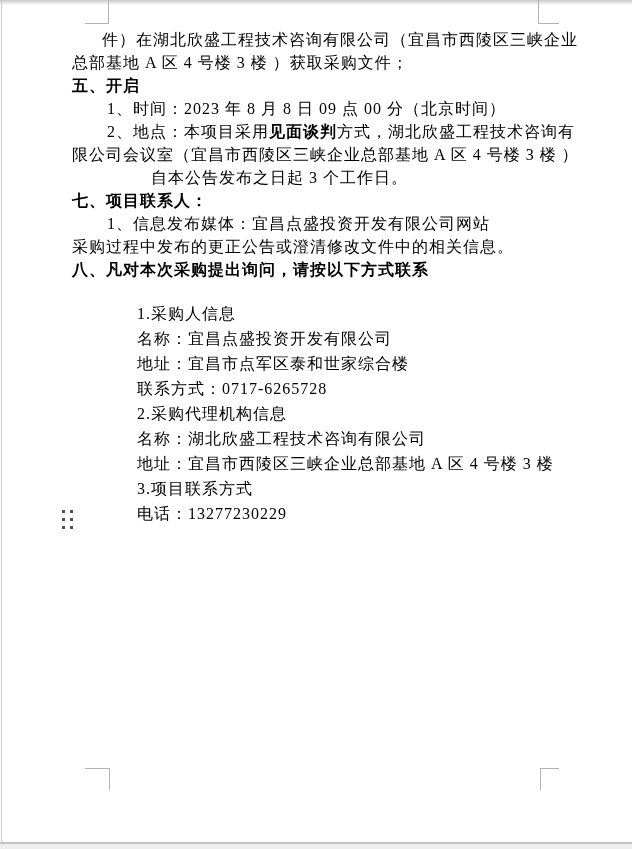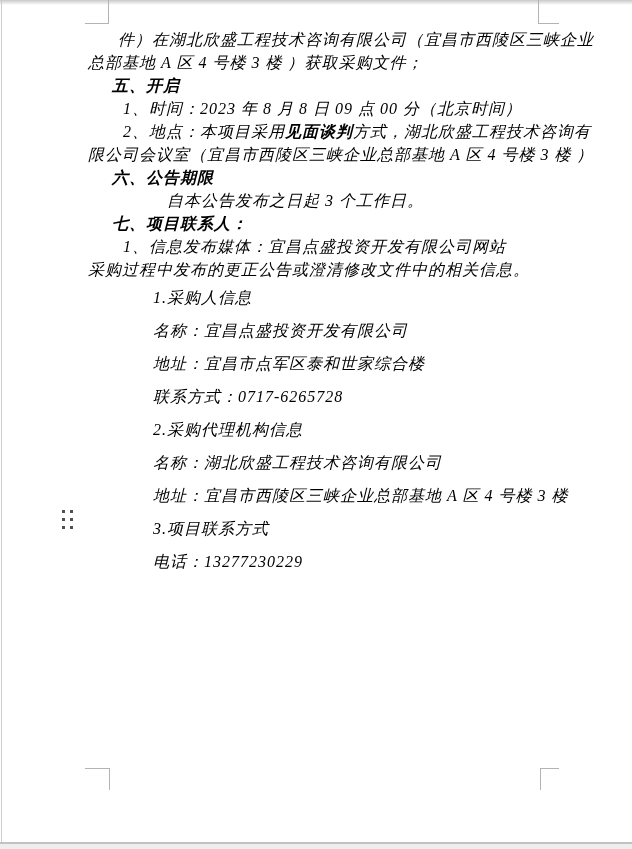--- a/index.html
+++ b/index.html
@@ -18,28 +18,28 @@
   .crop{position:absolute;border:0 solid #b3b3b3;}
   .crop-tl{left:85px;top:0;width:23px;height:23px;border-right-width:1px;border-bottom-width:1px;}
   .crop-tr{left:538px;top:0;width:20px;height:23px;border-left-width:1px;border-bottom-width:1px;}
   .crop-bl{left:85px;top:768px;width:24px;height:21px;border-right-width:1px;border-top-width:1px;}
   .crop-br{left:540px;top:768px;width:18px;height:21px;border-left-width:1px;border-top-width:1px;}
   
   .handle{position:absolute;left:62px;top:510px;width:11px;height:20px;
     display:grid;grid-template-columns:3px 3px;grid-auto-rows:3px;column-gap:5px;row-gap:5px;cursor:move;}
   .handle i{display:block;width:3px;height:3px;background:#4f4f4f;}
   
-  .content{position:absolute;left:88px;top:28px;width:474px;font-style:italic;}
+  .content{position:absolute;left:72px;top:28px;width:474px;}
   .ln{margin:0;font-size:16px;line-height:23px;letter-spacing:1px;white-space:nowrap;}
-  .bold{font-weight:bold;margin-left:24px;}
+  .bold{font-weight:bold;}
   .ind30{padding-left:30px;}
   .ind35{padding-left:35px;}
   .ind79{padding-left:79px;}
-  .contact{line-height:25px;padding-left:65px;margin-top:8px;}
-  .gap-top{margin-top:4px;}
+  .contact{line-height:25px;padding-left:65px;}
+  .gap-top{margin-top:20px;}
 </style>
 </head>
 <body>
 
 <div class="top-shadow"></div>
 <div class="left-edge"></div>
 
 <div class="crop crop-tl"></div>
 <div class="crop crop-tr"></div>
 <div class="crop crop-bl"></div>
@@ -54,25 +54,25 @@
     <i></i>
 </div>
 
 <div class="content">
   <p class="ln ind30">件）在湖北欣盛工程技术咨询有限公司（宜昌市西陵区三峡企业</p>
   <p class="ln">总部基地 A 区 4 号楼 3 楼  ）获取采购文件；</p>
   <p class="ln bold">五、开启</p>
   <p class="ln ind35">1、时间：2023 年 8 月 8 日 09 点 00 分（北京时间）</p>
   <p class="ln ind35"><span>2、地点：本项目采用</span><b>见面谈判</b><span>方式，湖北欣盛工程技术咨询有</span></p>
   <p class="ln">限公司会议室（宜昌市西陵区三峡企业总部基地 A 区 4 号楼 3 楼 ）</p>
-  <p class="ln bold">六、公告期限</p>
   <p class="ln ind79">自本公告发布之日起 3 个工作日。</p>
   <p class="ln bold">七、项目联系人：</p>
   <p class="ln ind35">1、信息发布媒体：宜昌点盛投资开发有限公司网站</p>
   <p class="ln">采购过程中发布的更正公告或澄清修改文件中的相关信息。</p>
+  <p class="ln bold">八、凡对本次采购提出询问，请按以下方式联系</p>
   <p class="ln contact gap-top">1.采购人信息</p>
   <p class="ln contact">名称：宜昌点盛投资开发有限公司</p>
   <p class="ln contact">地址：宜昌市点军区泰和世家综合楼</p>
   <p class="ln contact">联系方式：0717-6265728</p>
   <p class="ln contact">2.采购代理机构信息</p>
   <p class="ln contact">名称：湖北欣盛工程技术咨询有限公司</p>
   <p class="ln contact">地址：宜昌市西陵区三峡企业总部基地 A 区 4 号楼 3 楼</p>
   <p class="ln contact">3.项目联系方式</p>
   <p class="ln contact">电话：13277230229</p>
 </div>

